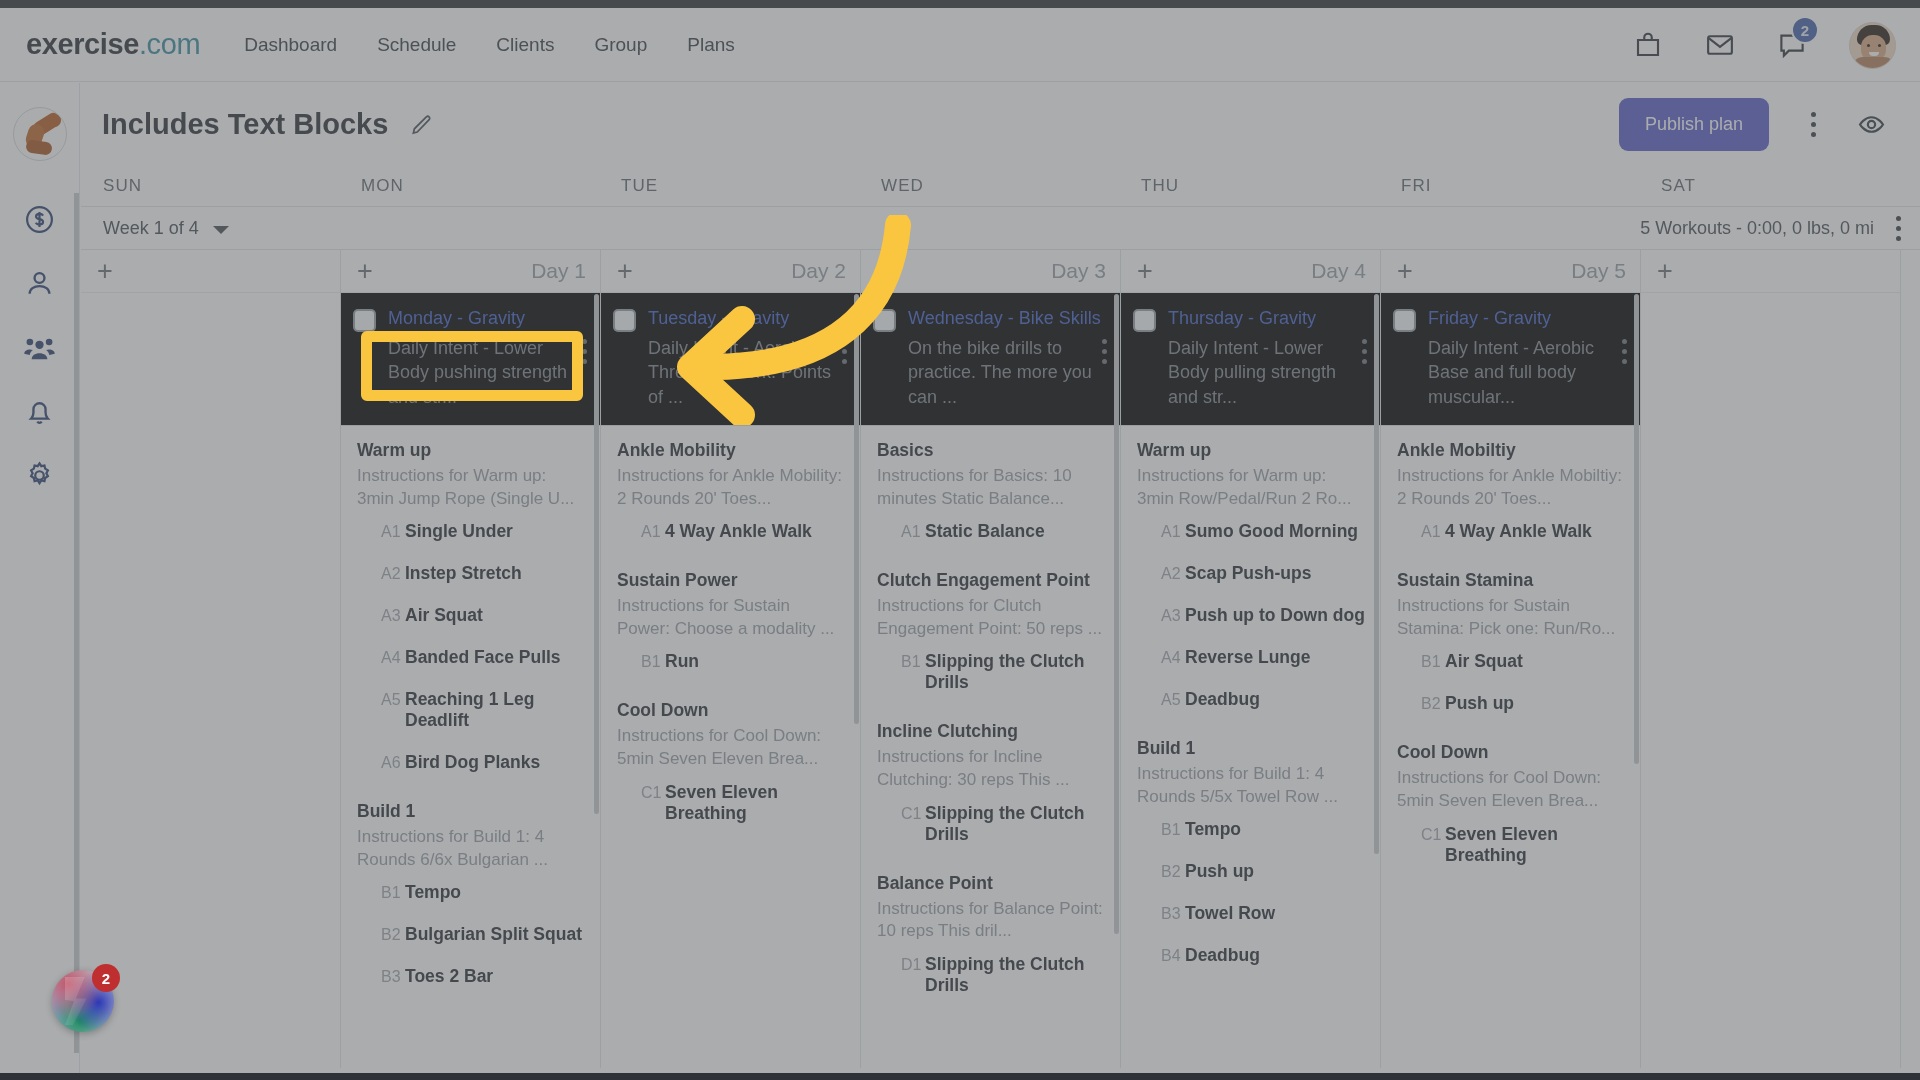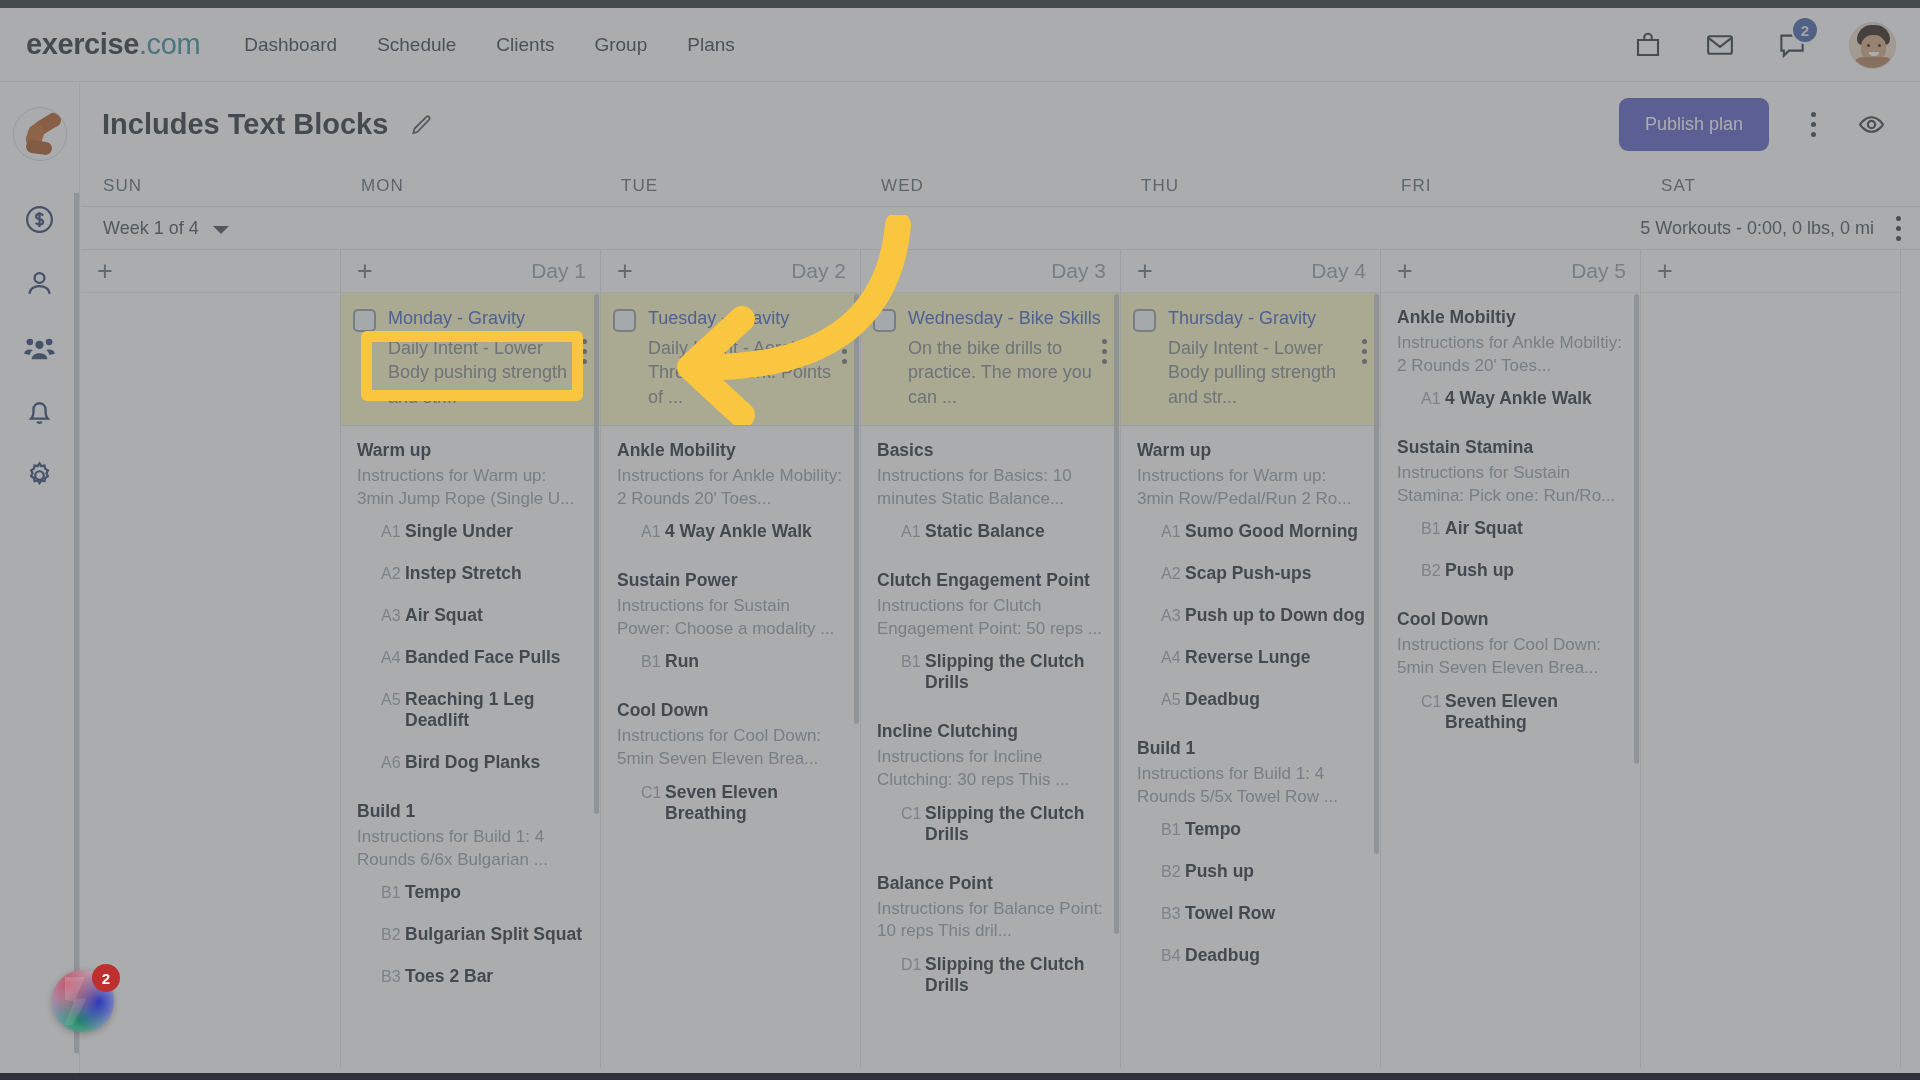--- a/index.html
+++ b/index.html
@@ -137,21 +137,21 @@
   }
   .col:first-child { border-left: none; }
   .col-head {
     height: 43px; display: flex; align-items: center; justify-content: space-between;
     padding: 0 14px 0 16px; border-bottom: 1px solid #eceef0;
   }
   .plus { font-size: 27px; color: #6d7379; line-height: 1; cursor: pointer; font-weight: 300; }
   .daynum { font-size: 21px; color: #9aa0a6; white-space: nowrap; }
 
   .wcard {
-    background: #fef9c3; padding: 14px 12px 16px 12px; position: relative;
+    background: #000000; padding: 14px 12px 16px 12px; position: relative;
     border-bottom: 1px solid #dfe1e4;
   }
   .wcard-top { display: flex; gap: 12px; }
   .wcheck {
     width: 23px; height: 23px; border: 2px solid #9aa0a6; border-radius: 5px;
     flex: none; margin-top: 2px; background: #f7f8f9; cursor: pointer;
   }
   .wtitle { color: #4262c8; font-size: 18px; line-height: 1.33; cursor: pointer; }
   .wdesc { color: #84898e; font-size: 18px; line-height: 1.35; margin-top: 4px; padding-left: 35px; }
   .wkebab {
@@ -593,20 +593,32 @@
                 </div>
               </div>
             </div>
             <div class="col-scrollbar" style="height: 560px;"></div>
           </div>
           <div class="col">
             <div class="col-head">
               <div class="plus">+</div>
               <div class="daynum">Day 5</div>
             </div>
+            <div class="wcard">
+              <div class="wcard-top">
+                <div class="wcheck"></div>
+                <div class="wtitle">Friday - Gravity</div>
+              </div>
+              <div class="wdesc">Daily Intent - Aerobic Base and full body muscular...</div>
+              <div class="wkebab">
+                <i></i>
+                <i></i>
+                <i></i>
+              </div>
+            </div>
             <div class="blocks">
               <div class="blk">
                 <div class="blk-title">Ankle Mobiltiy</div>
                 <div class="blk-instr">Instructions for Ankle Mobiltiy: 2 Rounds 20' Toes...</div>
                 <div class="ex">
                   <span class="ex-code">A1</span>
                   <span class="ex-name">4 Way Ankle Walk</span>
                 </div>
               </div>
               <div class="blk">

